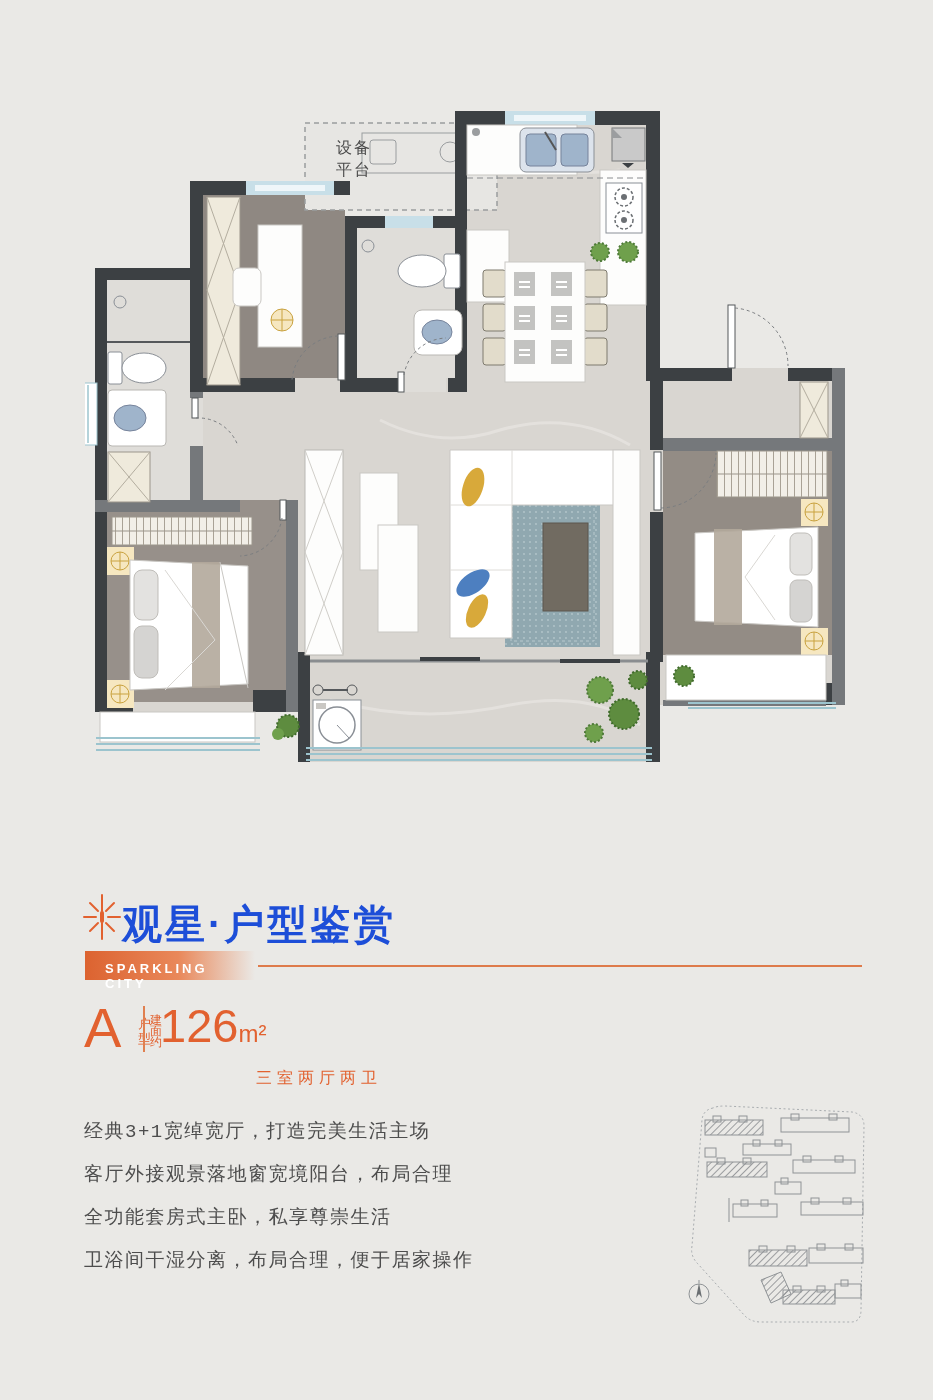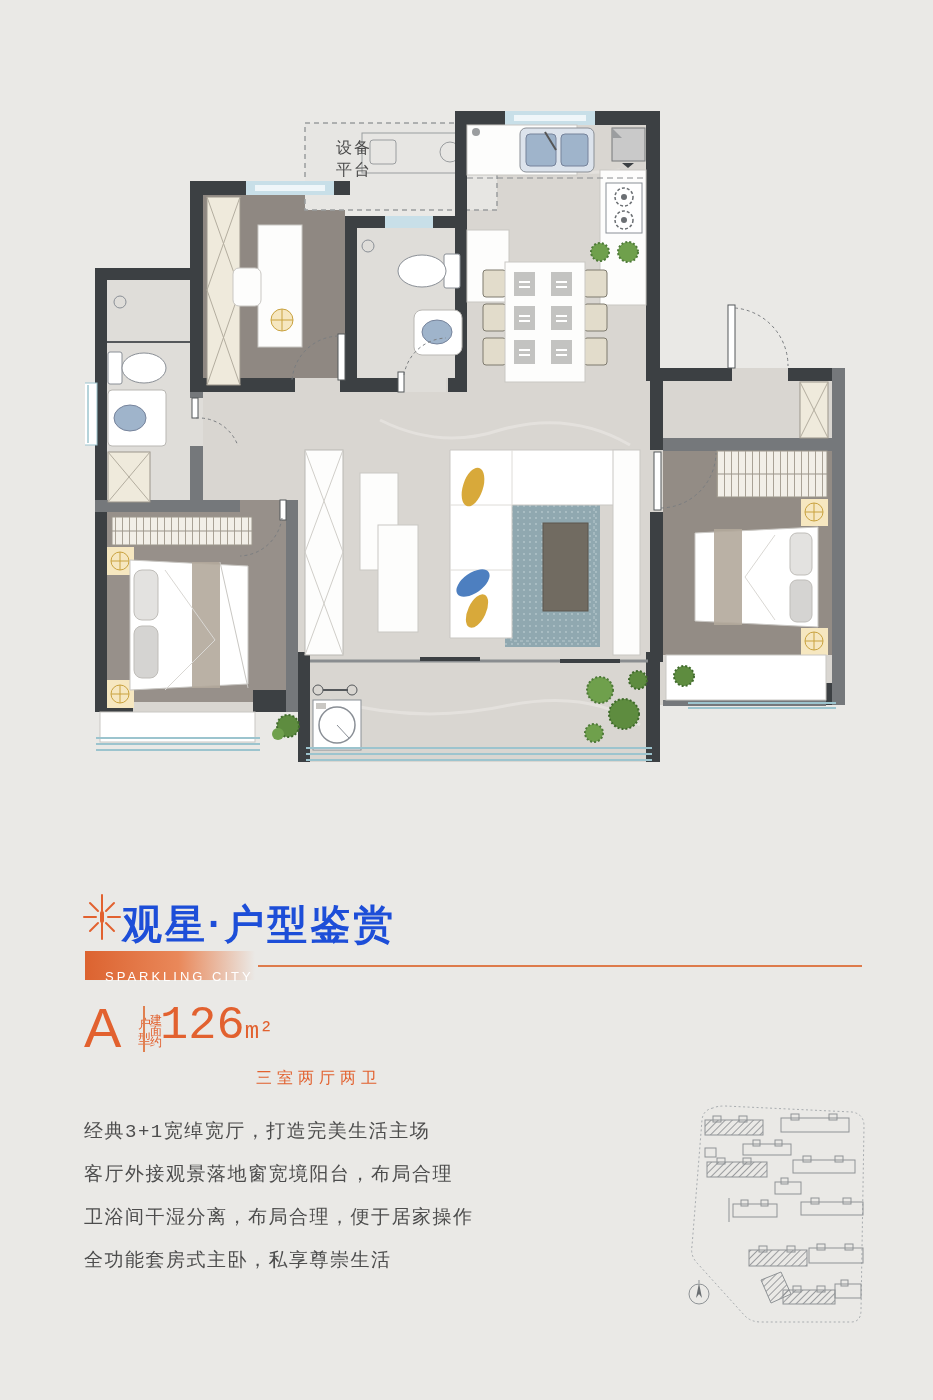--- a/index.html
+++ b/index.html
@@ -5,28 +5,28 @@
   html,body{margin:0;padding:0;}
   body{width:933px;height:1400px;background:#EAE9E6;position:relative;overflow:hidden;
        font-family:"Liberation Sans","DejaVu Sans",sans-serif;}
   .abs{position:absolute;}
   
   .title{left:122px;top:897px;font-size:40px;font-weight:bold;color:#1d4ed8;letter-spacing:3px;}
   .star{left:80px;top:893px;width:44px;height:48px;}
   .bar{left:85px;top:951px;width:170px;height:29px;
        background:linear-gradient(90deg,#DC6330 0%,#E9885A 55%,rgba(240,197,170,0) 100%);
        display:flex;align-items:center;}
-  .bar span{color:#FFFFFF;font-size:13px;letter-spacing:3px;padding-left:20px;font-weight:normal;margin-top:21px;}
+  .bar span{color:#FFFFFF;font-size:13px;letter-spacing:3px;padding-left:20px;font-weight:bold;margin-top:21px;}
   .rule{left:258px;top:965px;width:604px;height:2px;background:#DE7B4B;}
   
   .uletter{left:84px;top:1000px;font-size:56px;color:#E2612F;line-height:1;}
   .ucap{left:126px;top:1016px;width:15px;font-size:13px;line-height:15px;color:#E2612F;word-break:break-all;margin-left:12px;}
   .udiv{left:143px;top:1006px;width:2px;height:46px;background:#E08050;}
   .uprefix{left:150px;top:1015px;width:10px;font-size:12px;line-height:11px;color:#E2612F;word-break:break-all;}
-  .uarea{left:160px;top:1002px;font-size:47px;color:#E2612F;line-height:1;font-family:Liberation Mono, monospace;}
+  .uarea{left:160px;top:1002px;font-size:47px;color:#E2612F;line-height:1;}
   .uarea .unit{font-size:24px;}
   .urooms{left:256px;top:1068px;font-size:16px;color:#E2612F;letter-spacing:5px;}
   
   .features{left:84px;top:1120px;width:520px;}
   .features div{font-size:19px;color:#4D4D4D;letter-spacing:1.5px;height:43px;line-height:24px;font-family:Liberation Mono, monospace;}
 </style>
 </head>
 <body>
 
 <svg class="abs" style="left:85px;top:105px" width="795" height="665" viewBox="85 105 795 665">
@@ -393,22 +393,22 @@
 <div class="abs uletter">A</div>
 <div class="abs ucap">户型</div>
 <div class="abs udiv"></div>
 <div class="abs uprefix">建面约</div>
 <div class="abs uarea"><span>126</span><span class="unit">m²</span></div>
 <div class="abs urooms">三室两厅两卫</div>
 
 <div class="abs features">
   <div>经典3+1宽绰宽厅，打造完美生活主场</div>
   <div>客厅外接观景落地窗宽境阳台，布局合理</div>
+  <div>全功能套房式主卧，私享尊崇生活</div>
   <div>卫浴间干湿分离，布局合理，便于居家操作</div>
-  <div>全功能套房式主卧，私享尊崇生活</div>
 </div>
 
 <svg class="abs" style="left:683px;top:1098px" width="200" height="240" viewBox="0 0 200 240">
   <defs>
     <pattern id="hatch" width="5" height="5" patternUnits="userSpaceOnUse" patternTransform="rotate(45)">
       <line x1="0" y1="0" x2="0" y2="5" stroke="#86898C" stroke-width="1.6"></line>
     </pattern>
   </defs>
   <path d="M30,10 Q20,12 19,22 L9,148 Q7,158 15,166 L62,218 Q68,224 78,224 L168,224 Q178,224 178,212 L181,28 Q181,16 169,14 L42,8 Q34,8 30,10 Z" fill="none" stroke="#A9ADB0" stroke-width="1" stroke-dasharray="2,2.5"></path>
   <g fill="none" stroke="#8F9396" stroke-width="1">

